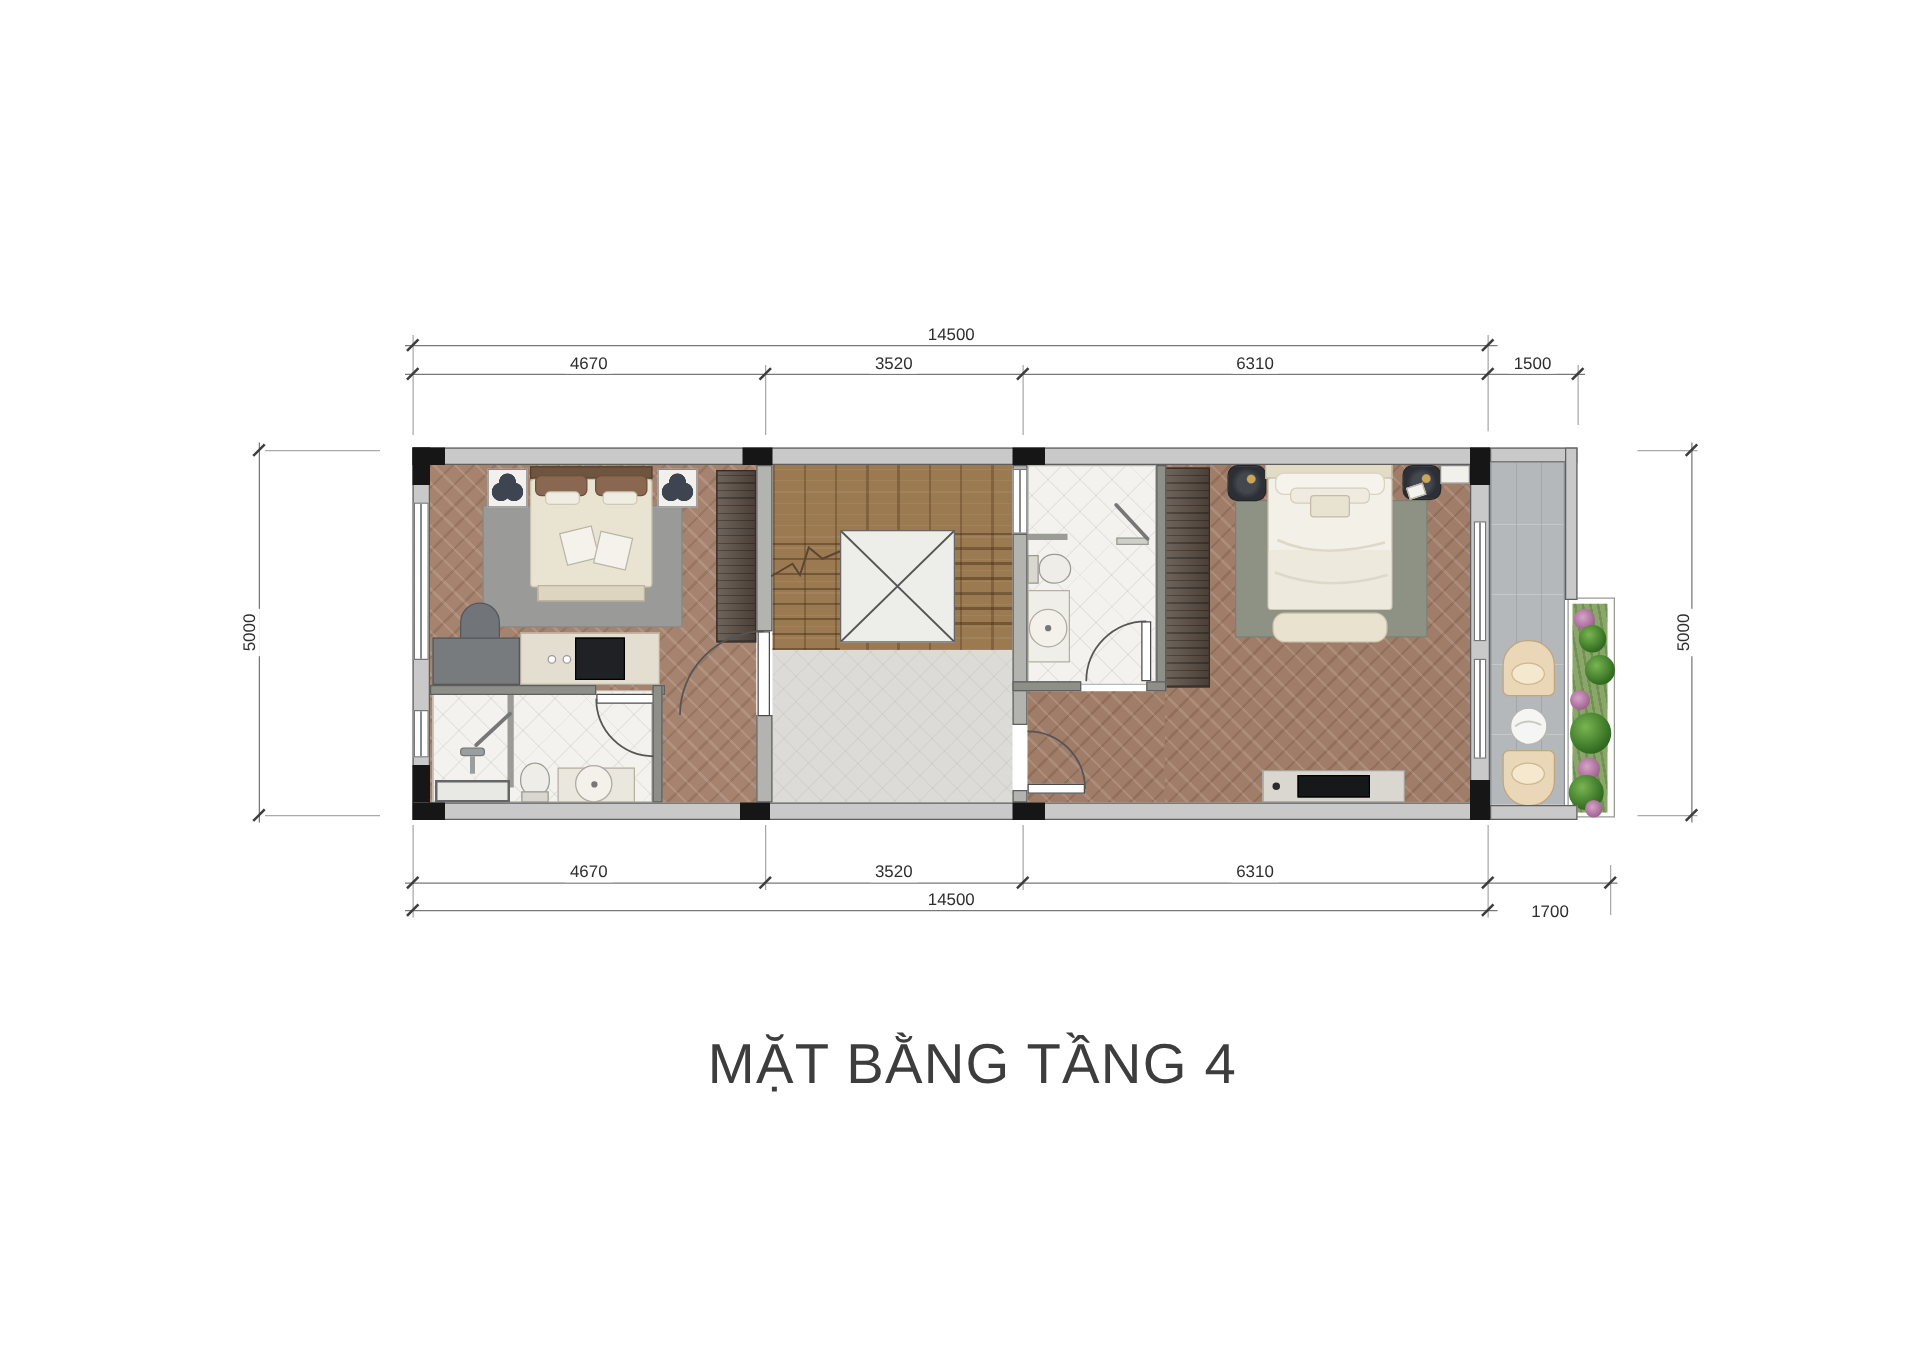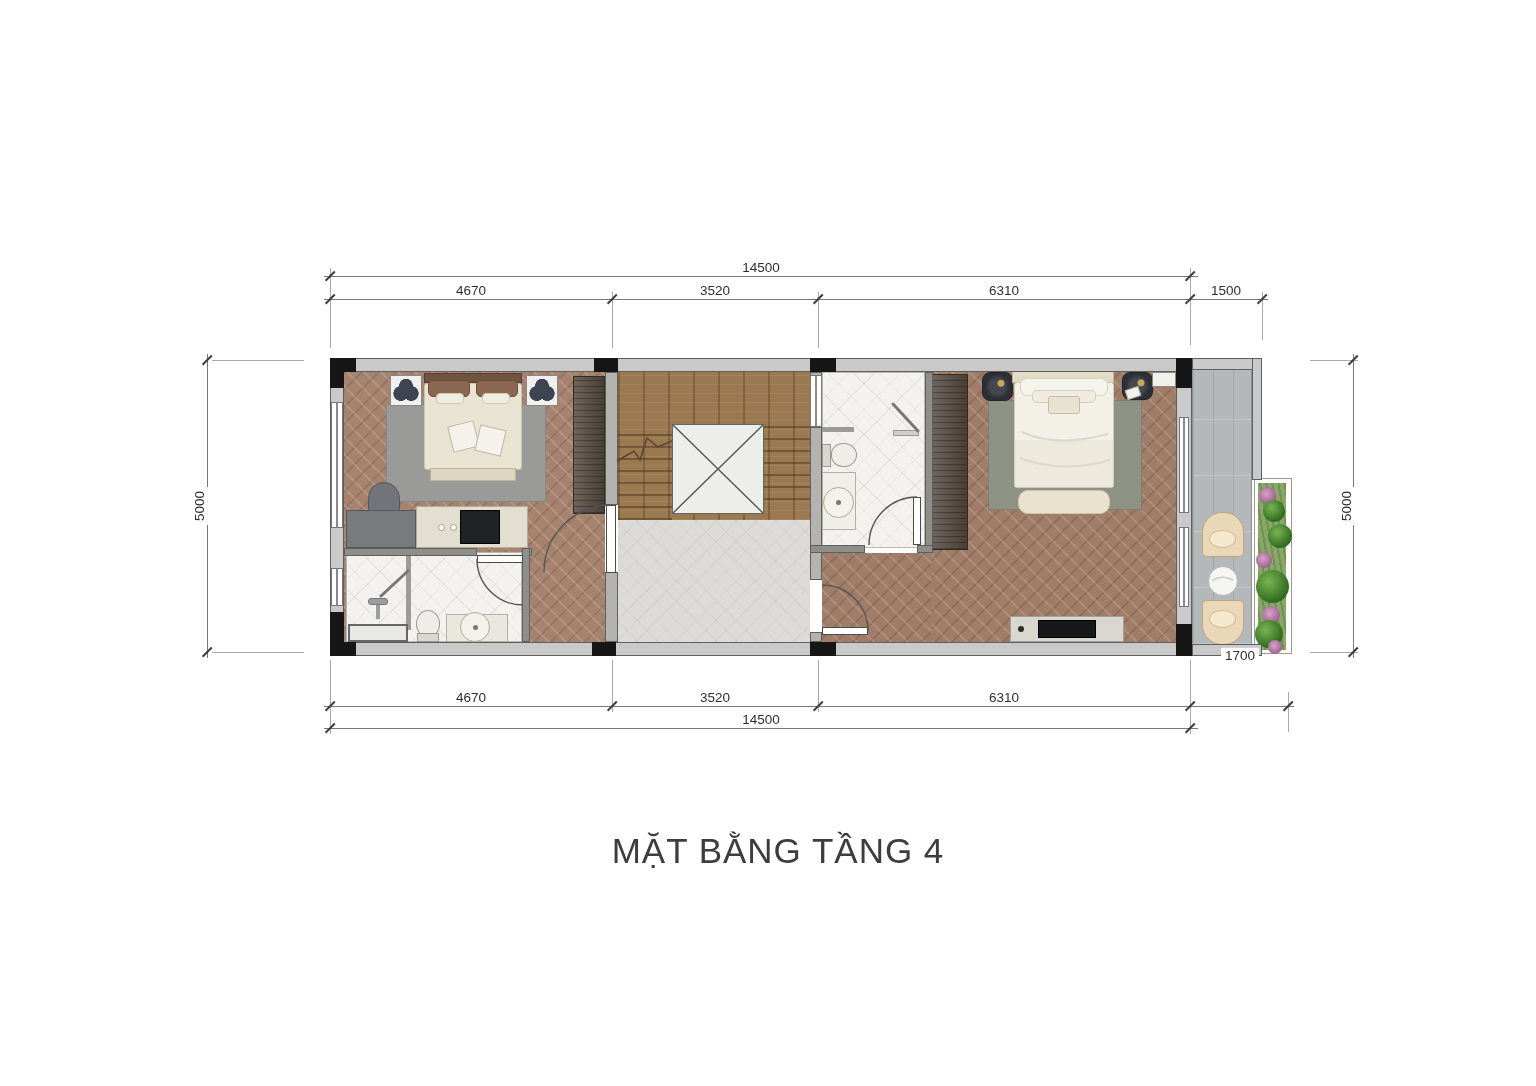--- a/index.html
+++ b/index.html
@@ -60,21 +60,21 @@
   .chairUp{background:#e9d7b8;border:1.5px solid #c0a67e;border-radius:5px 5px 20px 20px}
   .cushion{background:#f4e8cf;border:1px solid #cfb890;border-radius:50%}
   .dline{background:var(--dim-line)}
   .ext{background:#a9a9a9}
   .tick{position:absolute;width:13px;height:1.5px;background:#3d3d3d;transform:translate(-50%,-50%) rotate(-45deg)}
   .dlab{position:absolute;transform:translate(-50%,-100%);background:#fff;padding:1px 4px;
         font-size:13.5px;line-height:1.05;color:#2e2e2e;white-space:nowrap}
   .dlabV{position:absolute;transform:translate(-50%,-50%) rotate(-90deg);background:#fff;padding:1px 4px;
         font-size:13.5px;line-height:1.05;color:#2e2e2e;white-space:nowrap}
   .title{position:absolute;left:778px;top:851px;transform:translate(-50%,-50%);
-         font-size:35px;color:var(--text);letter-spacing:1px}
+         font-size:45px;color:var(--text);letter-spacing:1px}
   svg.overlay{position:absolute;left:0;top:0;pointer-events:none}
 </style>
 </head>
 <body>
 
 <div class="canvas">
 
   <div class="abs herring" style="left:344px;top:372px;width:261px;height:270px"></div>
   <div class="abs woodV" style="left:618px;top:372px;width:192px;height:148px"></div>
   <div class="abs treads" style="left:618px;top:424px;width:54px;height:96px"></div>
@@ -254,21 +254,21 @@
     <div class="abs ext" style="left:1288px;top:692px;width:1px;height:40px"></div>
     <div class="abs dline" style="left:324px;top:706px;width:970px;height:1px"></div>
     <span class="tick" style="left:330px;top:706px"></span>
       <span class="tick" style="left:612px;top:706px"></span>
     <span class="tick" style="left:818px;top:706px"></span>
       <span class="tick" style="left:1190px;top:706px"></span>
     <span class="tick" style="left:1288px;top:706px"></span>
     <span class="dlab" style="left:471px;top:706px">4670</span>
     <span class="dlab" style="left:715px;top:706px">3520</span>
     <span class="dlab" style="left:1004px;top:706px">6310</span>
-    <span class="dlab" style="left:1240px;top:664px">1700</span>
+    <span class="dlab" style="left:1240px;top:738px">1700</span>
     <div class="abs dline" style="left:324px;top:728px;width:874px;height:1px"></div>
     <span class="tick" style="left:330px;top:728px"></span>
       <span class="tick" style="left:1190px;top:728px"></span>
     <span class="dlab" style="left:761px;top:728px">14500</span>
   </div>
 
   <div>
     <div class="abs ext" style="left:212px;top:360px;width:92px;height:1px"></div>
     <div class="abs ext" style="left:212px;top:652px;width:92px;height:1px"></div>
     <div class="abs dline" style="left:207px;top:354px;width:1px;height:304px"></div>

